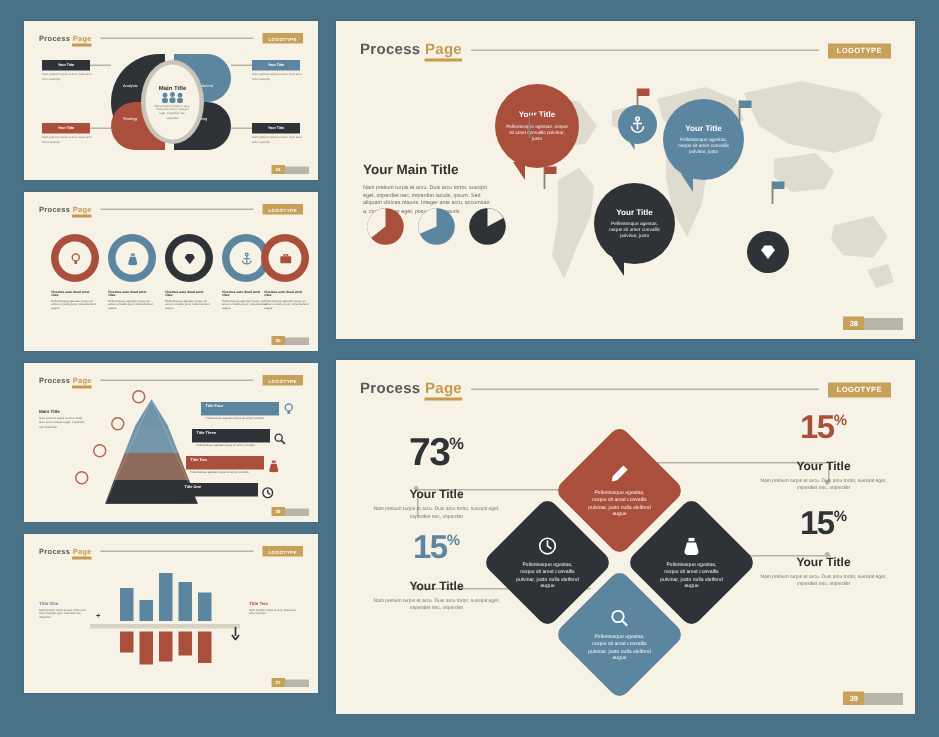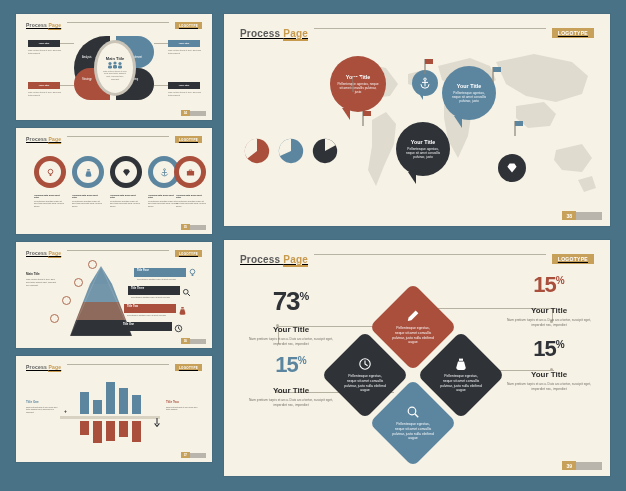--- a/index.html
+++ b/index.html
@@ -5,21 +5,21 @@
   html,body{margin:0;padding:0;}
   body{
     width:626px;height:491px;overflow:hidden;
     background:#4a7287;
     font-family:"Liberation Sans", sans-serif;
   }
   .stage{position:relative;width:626px;height:491px;}
 
   
   .slide{position:absolute;background:#f6f2e6;box-shadow:0 0 0 1px rgba(0,0,0,.05);}
-  .slide .hdr{position:absolute;display:flex;align-items:flex-start;text-decoration:underline;}
+  .slide .hdr{position:absolute;display:flex;align-items:center;}
   .hdr-title{white-space:nowrap;font-weight:700;color:#5a5a5a;letter-spacing:.2px;}
   .hdr-title .accent{color:#c79a4e;border-bottom:2px solid #c79a4e;}
   .hdr-rule{flex:1;height:1px;background:#b9b3a3;margin:0 6px;}
   .logo{background:#c7a05a;color:#fff;font-weight:700;text-align:center;letter-spacing:.3px;}
   .pagebadge{position:absolute;display:flex;align-items:center;}
   .pagebadge .num{background:#c7a05a;color:#fff;text-align:center;font-weight:700;}
   .pagebadge .bar{background:#b9b5ad;}
 
   .lorem{color:#6d6a62;line-height:1.45;}
   .ttl{font-weight:700;color:#333;}
@@ -328,20 +328,24 @@
         <path d="M118 26 L150 18 L170 26 L176 40 L160 50 L136 48 L122 40 Z"></path>
         <path d="M124 58 L142 54 L152 70 L148 96 L138 118 L128 100 L124 78 Z"></path>
         <path d="M176 22 L214 14 L252 22 L268 36 L262 54 L236 62 L206 56 L186 44 Z"></path>
         <path d="M196 66 L224 62 L236 74 L230 86 L208 88 L196 78 Z"></path>
         <path d="M236 110 L262 104 L272 118 L262 132 L242 130 L234 120 Z"></path>
         <path d="M88 34 L104 30 L112 40 L100 48 L88 44 Z"></path>
         <path d="M258 140 L272 136 L276 148 L264 152 Z"></path>
       </g>
     </svg>
 
+    <div style="position:absolute;left:18px;top:94px;width:88px;">
+      <div class="ttl" style="font-size:9px;">Your Main Title</div>
+      <div class="lorem" style="font-size:3.6px;margin-top:5px;">Nam pretium turpis et arcu. Duis arcu tortor, suscipit eget, imperdiet nec, imperdiet iaculis, ipsum. Sed aliquam ultrices mauris. Integer ante arcu, accumsan a, consectetuer eget, posuere ut, mauris.</div>
+    </div>
 
     <svg style="position:absolute;left:20px;top:124px;" width="26" height="26" viewBox="0 0 32 32">
       <circle cx="16" cy="16" r="15" fill="#a94f3c"></circle>
         <path d="M16 16 L16 1 A15 15 0 0 0 4.2 25.3 Z" fill="#f6f2e6"></path>
     </svg>
     <svg style="position:absolute;left:54px;top:124px;" width="26" height="26" viewBox="0 0 32 32">
       <circle cx="16" cy="16" r="15" fill="#5c86a0"></circle>
         <path d="M16 16 L16 1 A15 15 0 0 0 2.4 22 Z" fill="#f6f2e6"></path>
     </svg>
     <svg style="position:absolute;left:88px;top:124px;" width="26" height="26" viewBox="0 0 32 32">

